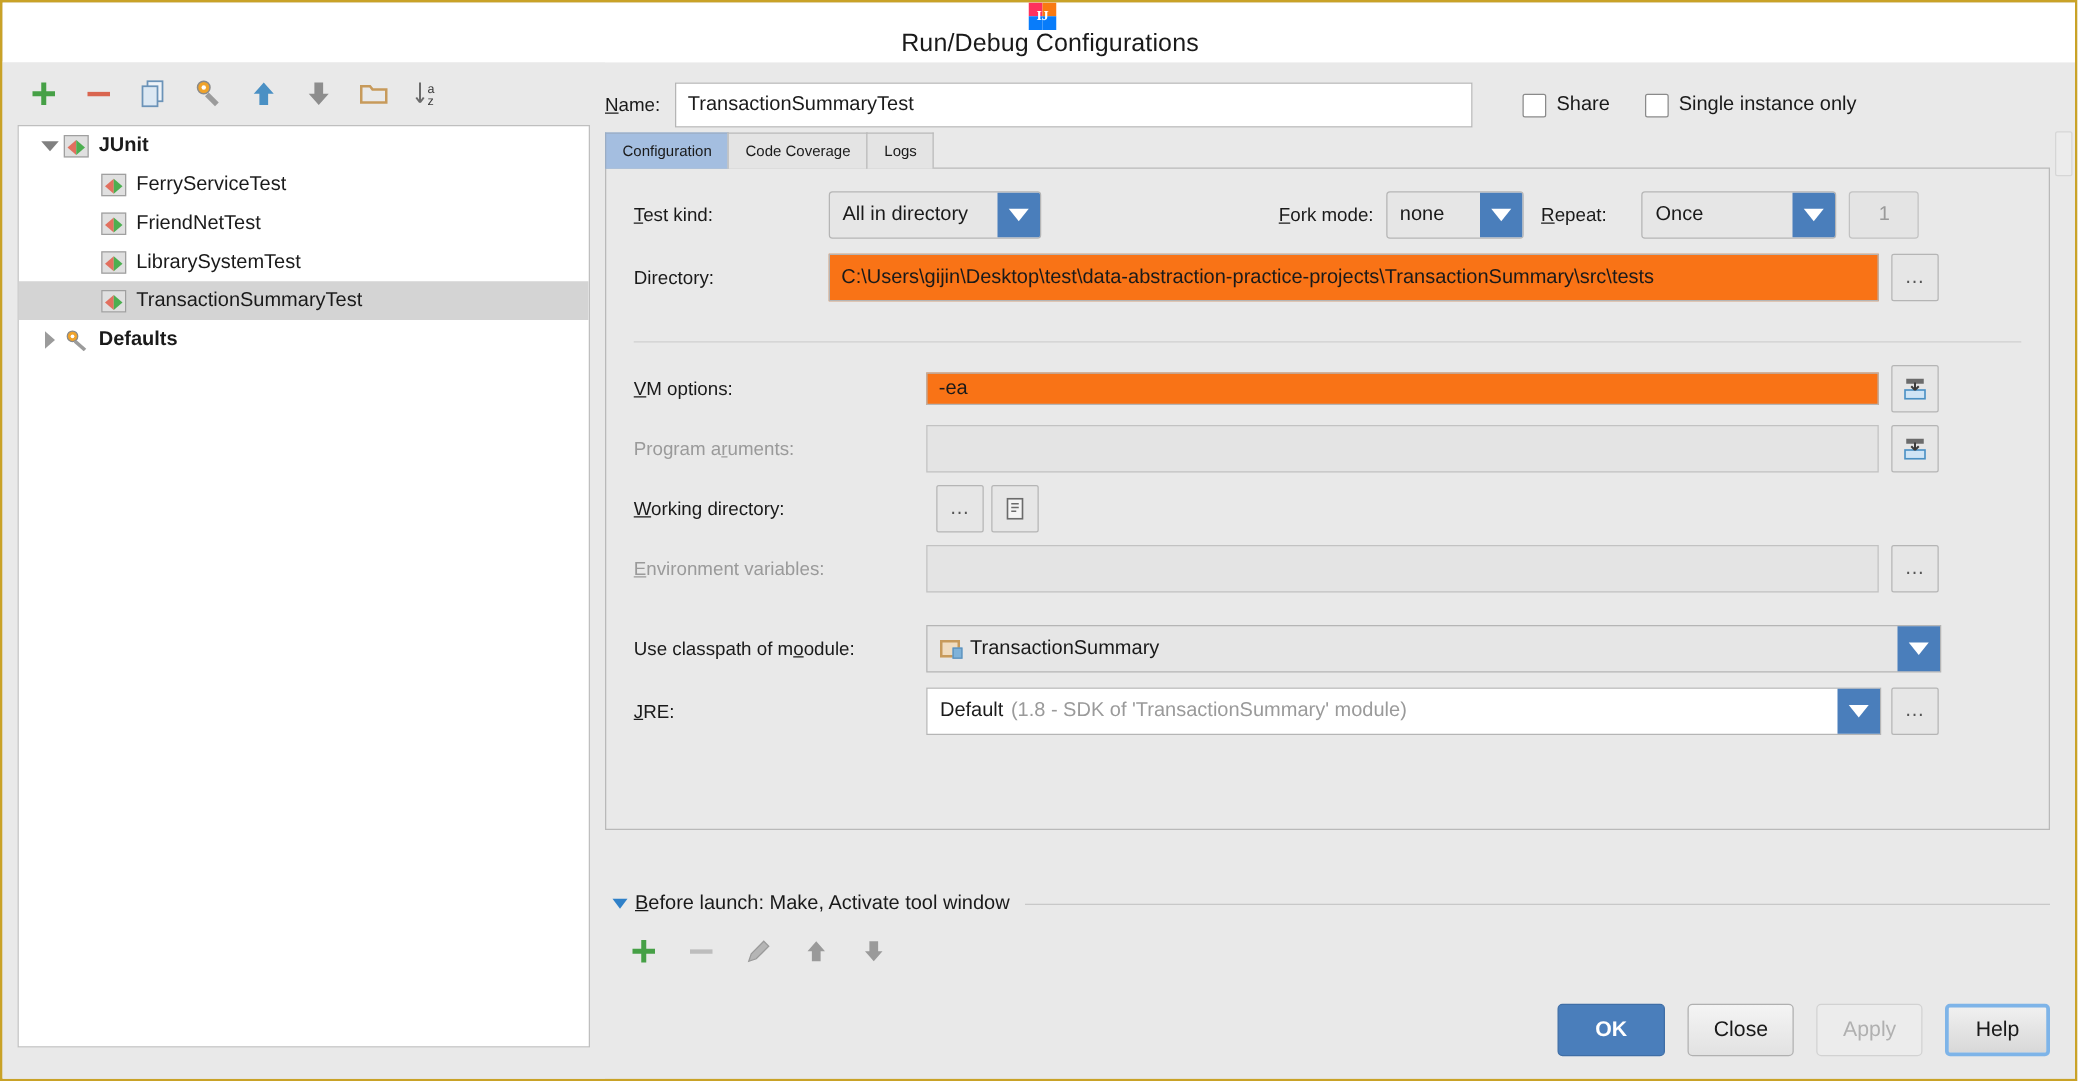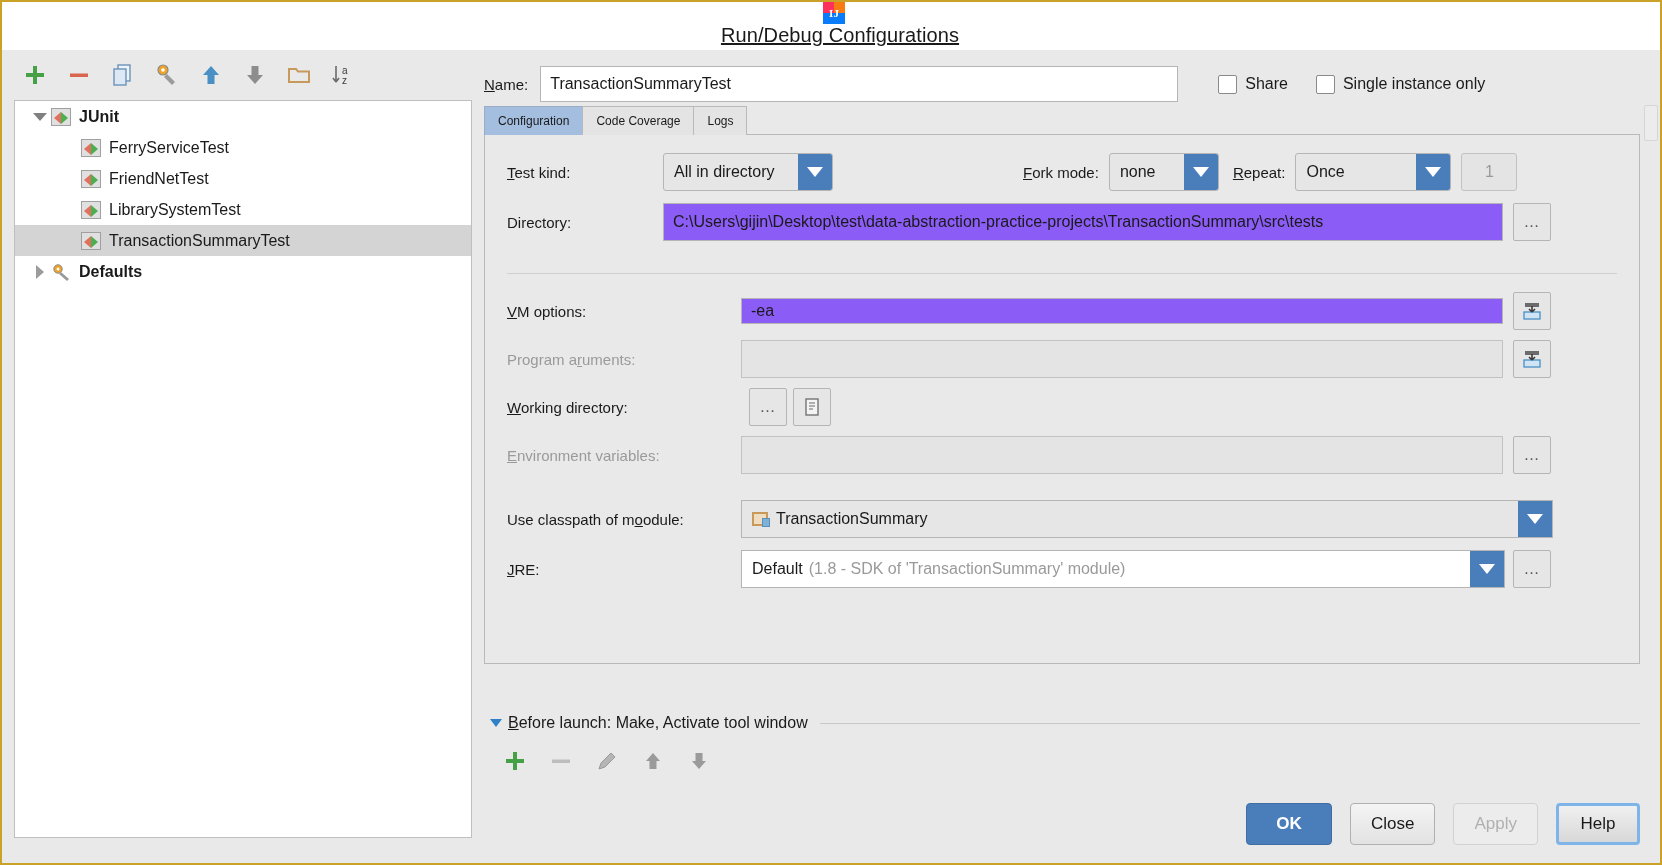--- a/index.html
+++ b/index.html
@@ -26,21 +26,20 @@
     display: flex; align-items: center;
     padding: 0 12px 0 18px;
     border-bottom: 1px solid #ffffff;
     flex-direction: column;
   }
   #title-text {
     font-size: 20px;
     color: #1a1a1a;
     margin-left: 12px;
     letter-spacing: .1px;
-    text-decoration: underline;
   }
   .ij-logo {
     width: 22px; height: 22px; position: relative; flex: none;
   }
   .ij-logo .q1 { position:absolute; left:0; top:0; width:11px; height:11px; background:#fe315d; }
   .ij-logo .q2 { position:absolute; right:0; top:0; width:11px; height:11px; background:#f97a12; }
   .ij-logo .q3 { position:absolute; left:0; bottom:0; width:11px; height:11px; background:#087cfa; }
   .ij-logo .q4 { position:absolute; right:0; bottom:0; width:11px; height:11px; background:#087cfa; }
   .ij-logo .mark {
     position:absolute; left:4px; top:3px; width:14px; height:16px;
@@ -167,21 +166,21 @@
     position:relative;
     margin-right: 20px;
     border:1px solid #b9b9b9;
     background:#e9e9e9;
     height: 530px;
     margin-top:-1px;
     padding: 0 22px;
   }
   .row { display:flex; align-items:center; }
   .inp {
-    background:#8b5cf6; border:1px solid #b5b5b5;
+    background:#f97316; border:1px solid #b5b5b5;
     height:36px; display:flex; align-items:center;
     padding: 0 9px; font-size:16px; color:#1a1a1a;
     white-space:nowrap; overflow:hidden;
   }
   .inp.disabled { background:#e4e4e4; border-color:#c2c2c2; color:#9a9a9a; }
   .combo {
     display:flex; align-items:stretch; height:38px;
     border:1px solid #b5b5b5; border-radius:3px;
     background:#e6e6e6; cursor:pointer; overflow:hidden;
   }
@@ -429,21 +428,21 @@
           <div class="combo" style="width:110px;margin-left:10px;">
             <span class="val">none</span>
             <span class="arrow">
                 <span class="caret-down"></span>
               </span>
           </div>
 
           <div class="field-label" style="margin-left:14px;">
             <span class="u">R</span><span>epeat:</span>
           </div>
-          <div class="combo" style="width:156px;margin-left:10px;">
+          <div class="combo" style="width:156px;margin-left:28px;">
             <span class="val">Once</span>
             <span class="arrow">
                 <span class="caret-down"></span>
               </span>
           </div>
           <div class="spin-disabled" style="margin-left:10px;">1</div>
         </div>
 
         <div class="row" style="padding-top:12px;">
           <div class="field-label" style="width:156px;">Directory:</div>

